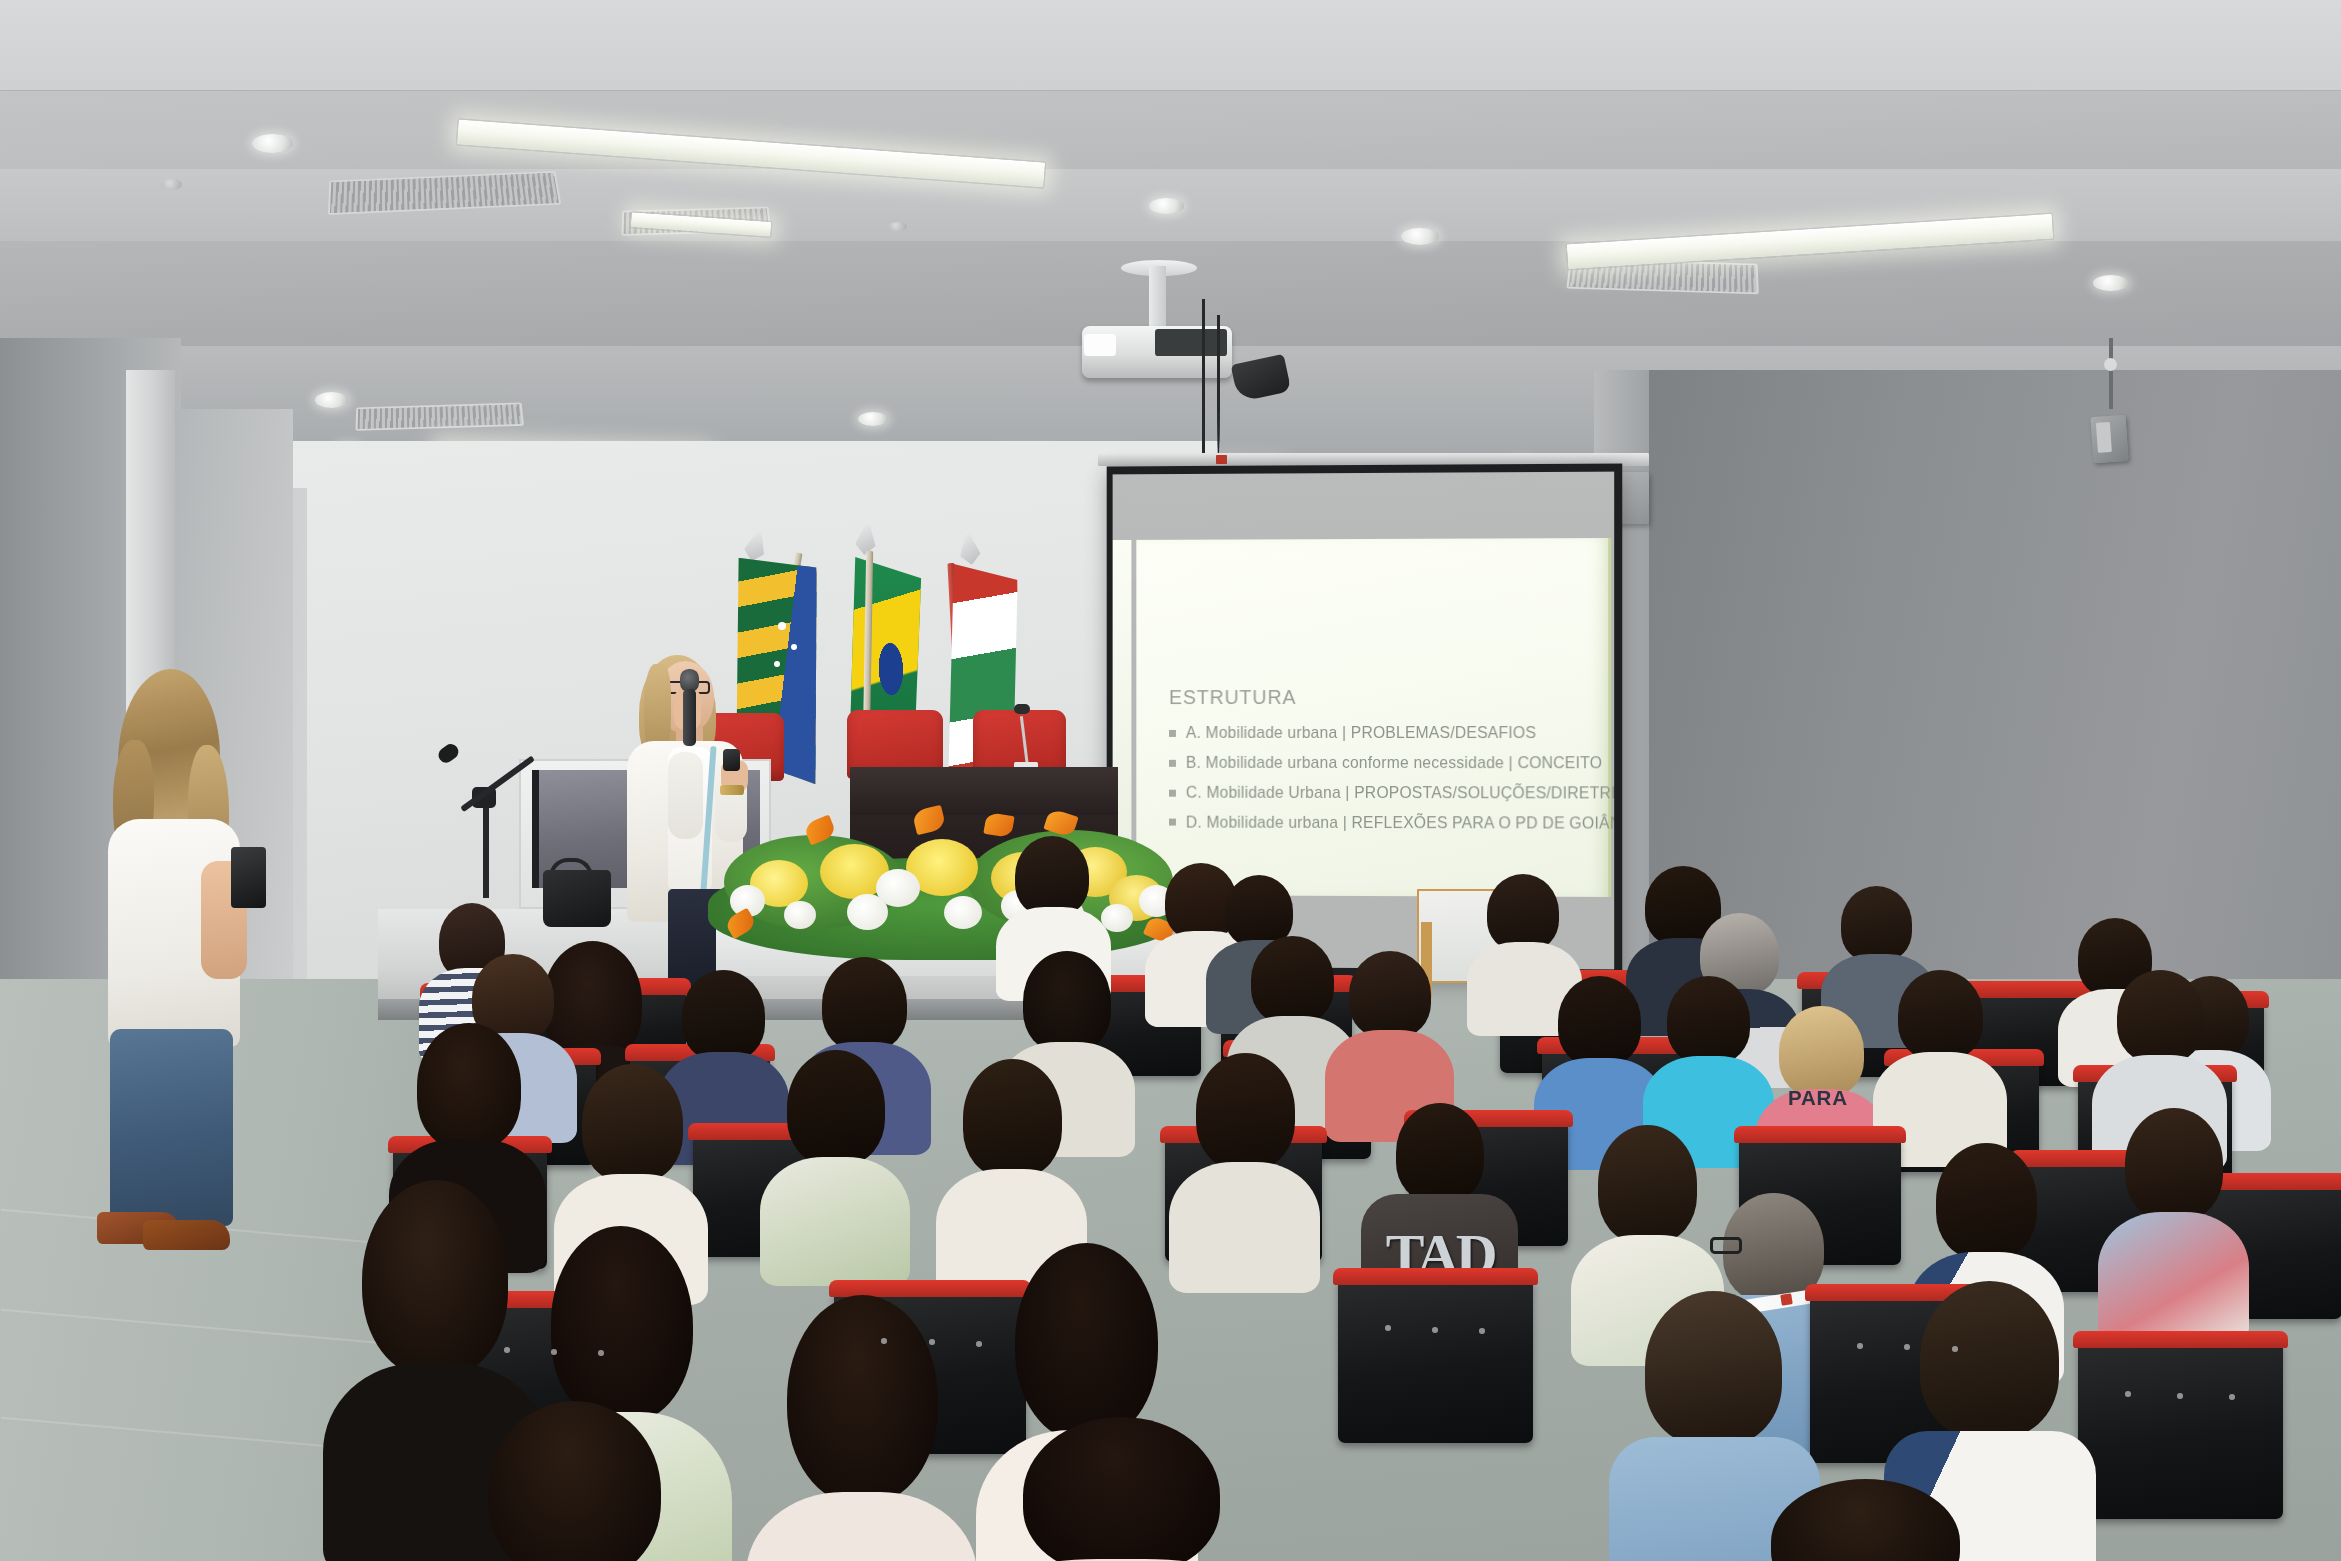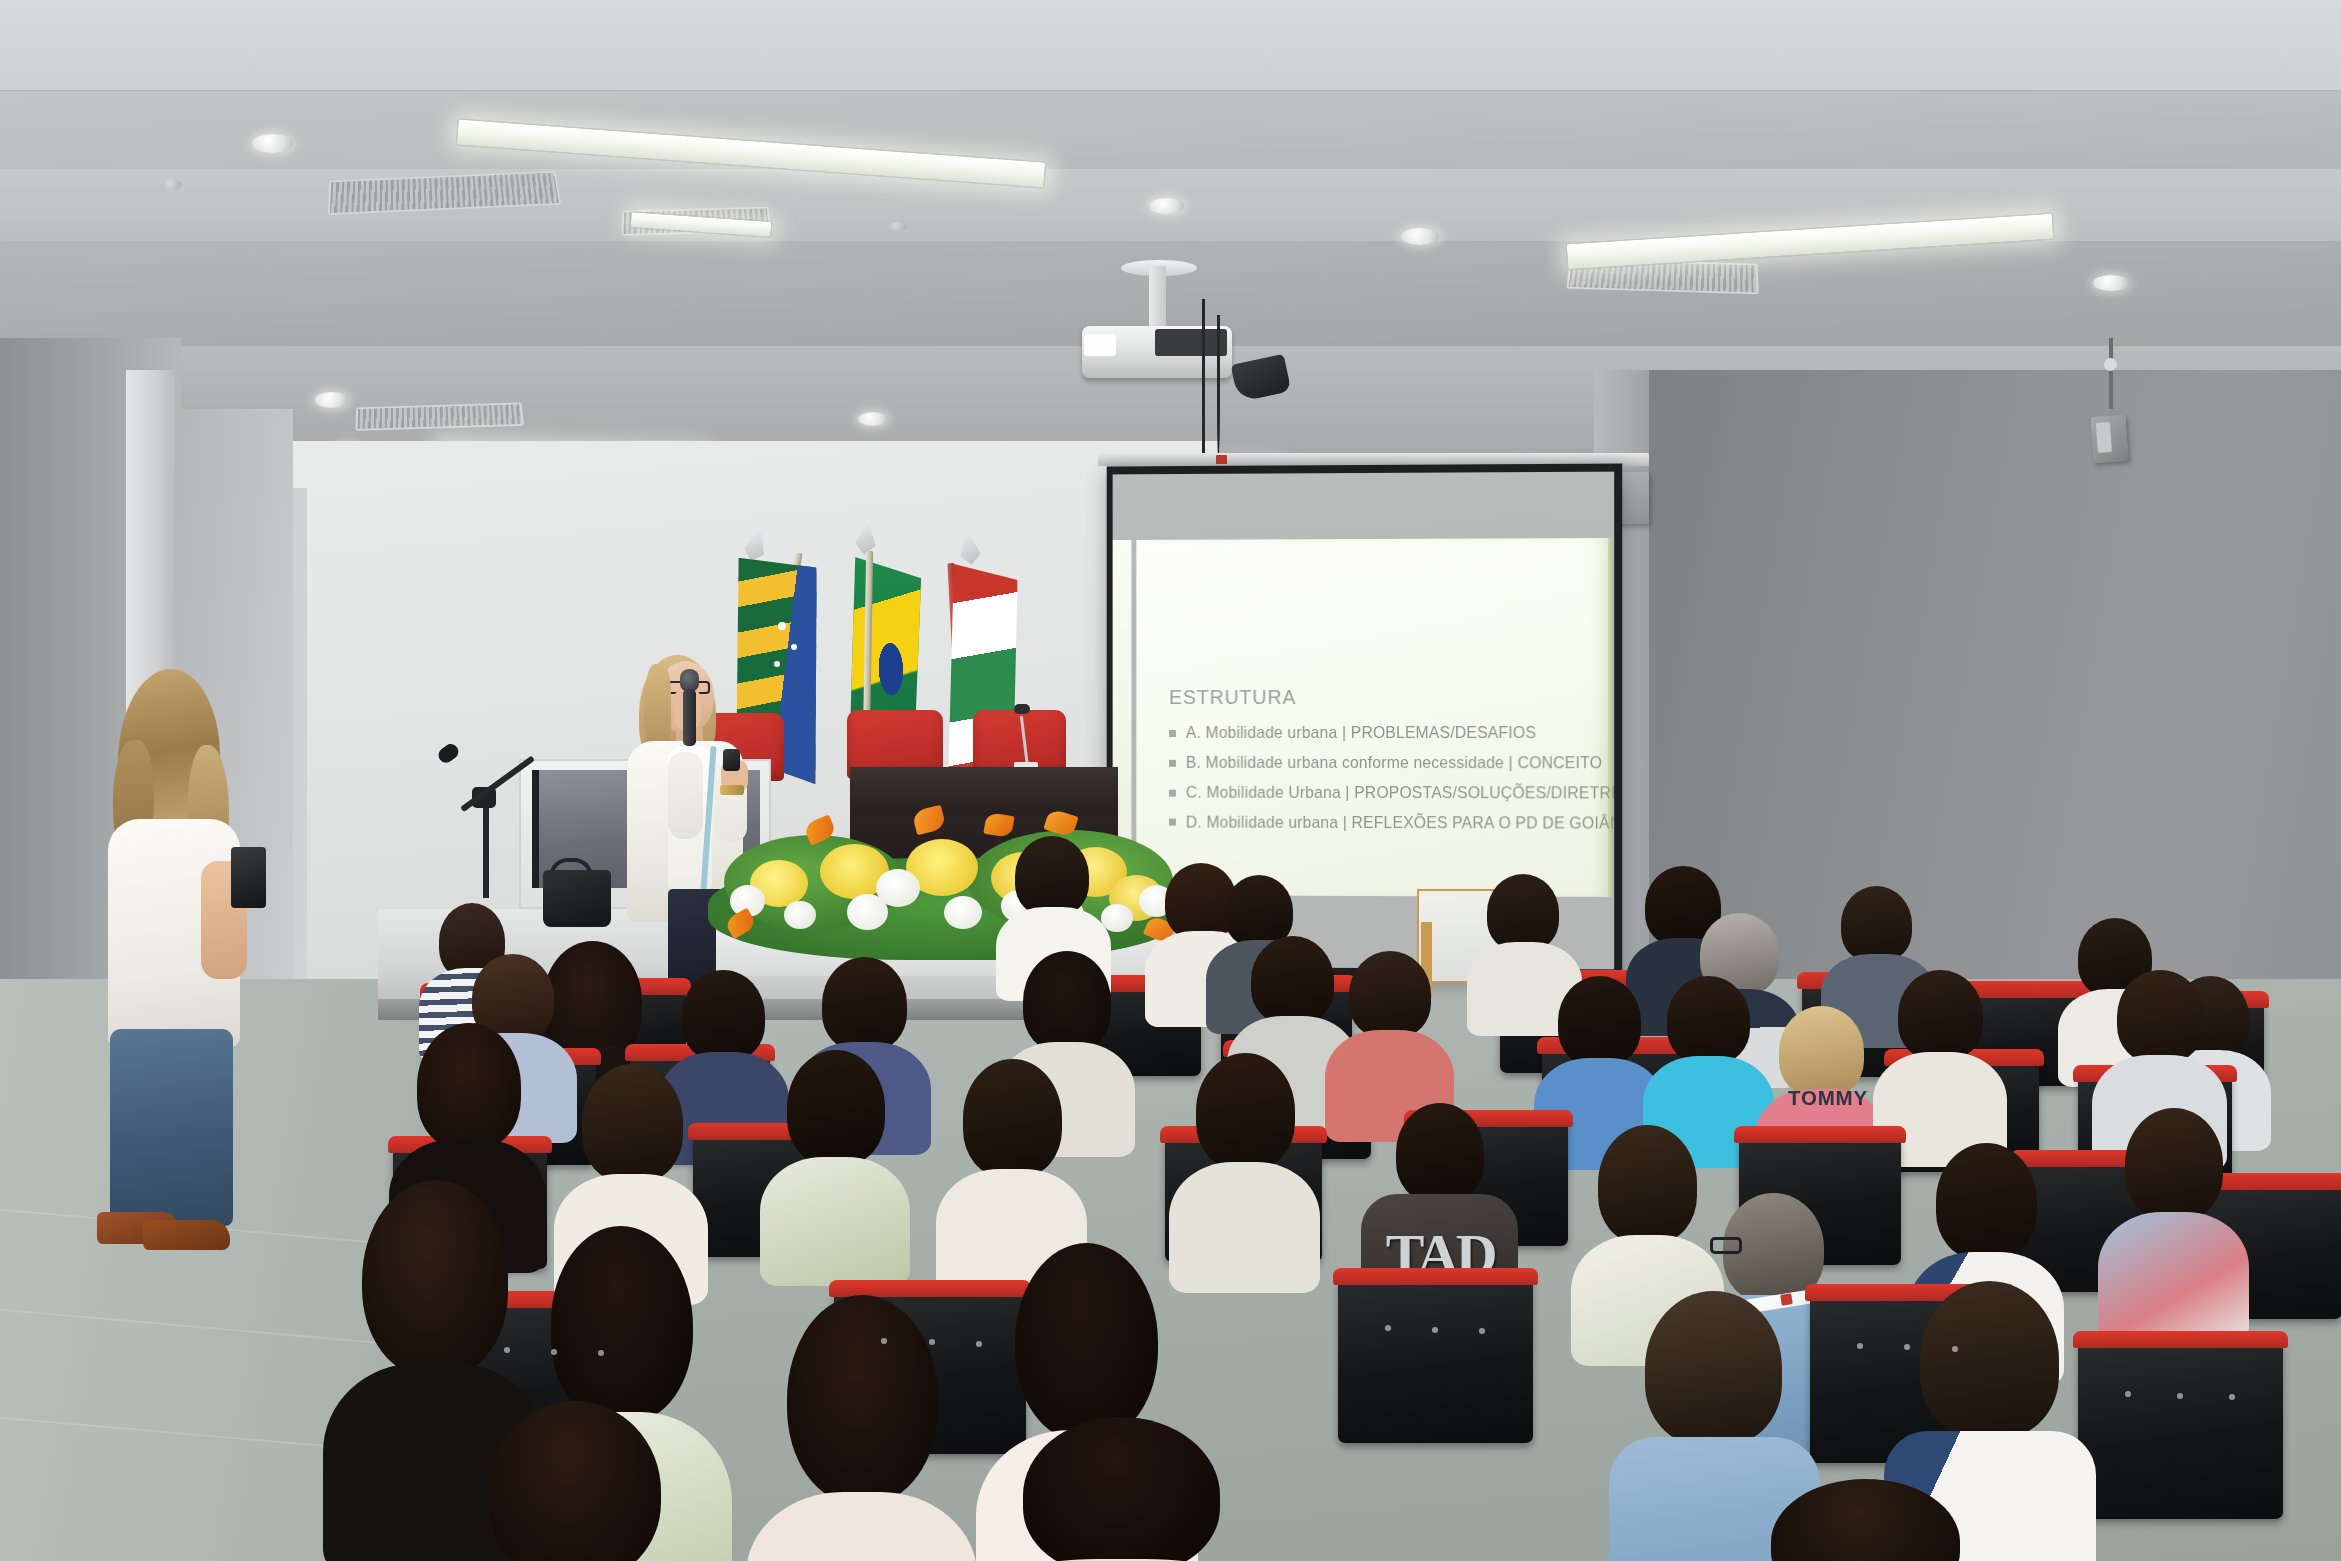--- a/index.html
+++ b/index.html
@@ -774,21 +774,21 @@
     <div class="hair" style="left:0;top:0;width:173px;height:181px;background:radial-gradient(ellipse at 46% 28%,#2c1d13,#0d0705);border-radius:50% 50% 44% 44%;"></div>
   </div>
   <div class="person" style="left:1023px;top:1417px;">
     <div class="hair" style="left:0;top:0;width:197px;height:157px;background:radial-gradient(ellipse at 46% 26%,#241610,#0b0503);border-radius:50% 50% 42% 42%;"></div>
     <div class="torso" style="left:-47px;top:142px;width:291px;height:94px;background:#f2e3da;"></div>
   </div>
   <div class="person" style="left:1771px;top:1479px;">
     <div class="hair" style="left:0;top:0;width:189px;height:126px;background:radial-gradient(ellipse at 46% 26%,#2d1f14,#0e0806);border-radius:50% 50% 42% 42%;"></div>
   </div>
 
-  <div style="position:absolute;left:1788px;top:1086px;font-size:20.5px;font-weight:700;color:#2c3442;letter-spacing:0.8px;font-family:'Liberation Sans',sans-serif;">TOMMY</div>
+  <div style="position:absolute;left:1788px;top:1086px;font-size:20.5px;font-weight:700;color:#2c3442;letter-spacing:0.8px;font-family:'Liberation Sans',sans-serif;">PARA</div>
 
   <div class="chair-stud" style="left:504px;top:1347px;"></div>
   <div class="chair-stud" style="left:551px;top:1349px;"></div>
   <div class="chair-stud" style="left:598px;top:1350px;"></div>
   <div class="chair-stud" style="left:881px;top:1338px;"></div>
   <div class="chair-stud" style="left:929px;top:1339px;"></div>
   <div class="chair-stud" style="left:976px;top:1341px;"></div>
   <div class="chair-stud" style="left:1385px;top:1325px;"></div>
   <div class="chair-stud" style="left:1432px;top:1327px;"></div>
   <div class="chair-stud" style="left:1479px;top:1328px;"></div>

